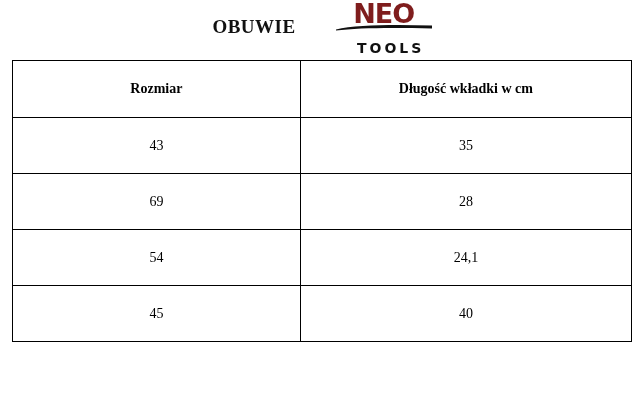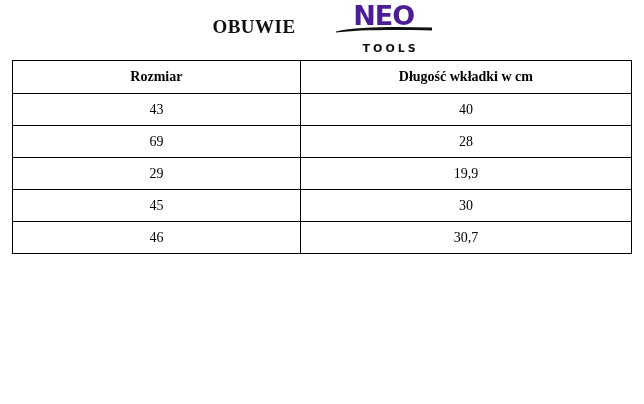--- a/index.html
+++ b/index.html
@@ -40,27 +40,27 @@
     display: flex;
     flex-direction: column;
     align-items: center;
     margin-top: -4px;
   }
   .logo-main {
     font-family: "DejaVu Sans", sans-serif;
     font-weight: bold;
     font-size: 27px;
     letter-spacing: -1px;
-    color: #4c1d95;
+    color: #7f1d1d;
     line-height: 1;
     position: relative;
   }
   .logo-sub {
     font-family: "DejaVu Sans", sans-serif;
-    font-size: 11px;
+    font-size: 14px;
     font-weight: bold;
     letter-spacing: 3px;
     color: #111111;
     margin-top: 9px;
     margin-left: 14px;
   }
   .logo-swoosh {
     display: block;
     margin-top: -3px;
   }
@@ -70,21 +70,21 @@
     margin: 0 auto;
     table-layout: fixed;
   }
   table.size-table th,
   table.size-table td {
     border: 1px solid #000000;
     text-align: center;
     font-family: "Liberation Serif", serif;
     font-size: 14px;
     color: #000000;
-    padding: 0;
+    padding: 12px;
   }
   table.size-table th {
     font-weight: bold;
     height: 32px;
     font-size: 14px;
   }
   table.size-table td {
     height: 31px;
     font-weight: normal;
   }
@@ -114,34 +114,30 @@
     </colgroup>
     <thead>
       <tr>
         <th>Rozmiar</th>
         <th>Długość wkładki w cm</th>
       </tr>
     </thead>
     <tbody>
       <tr>
         <td>43</td>
-        <td>40</td>
+        <td>35</td>
       </tr>
       <tr>
         <td>69</td>
         <td>28</td>
       </tr>
       <tr>
-        <td>29</td>
-        <td>19,9</td>
+        <td>54</td>
+        <td>24,1</td>
       </tr>
       <tr>
         <td>45</td>
-        <td>30</td>
-      </tr>
-      <tr>
-        <td>46</td>
-        <td>30,7</td>
+        <td>40</td>
       </tr>
     </tbody>
   </table>
 
 </div>
 
 </body></html>

